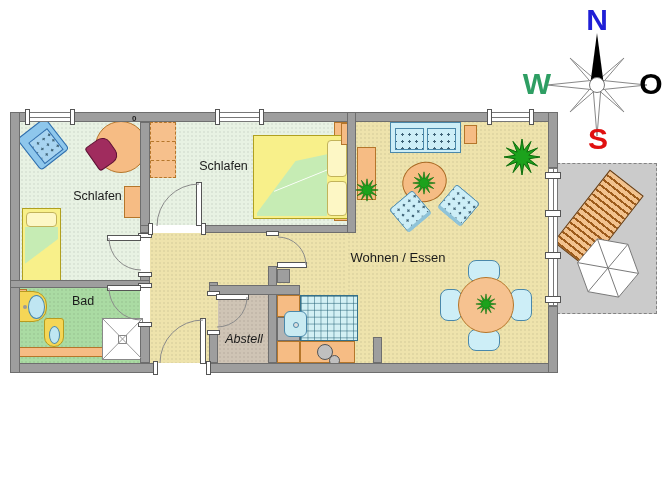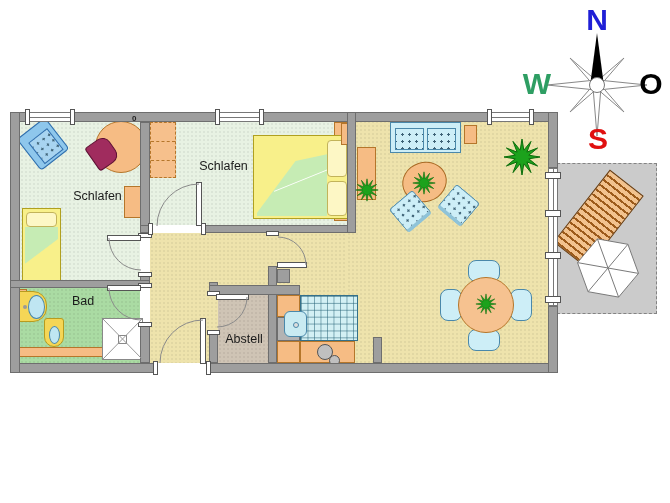--- a/index.html
+++ b/index.html
@@ -217,21 +217,22 @@
         <polygon points="597,136 593,87 601,87"></polygon>
       </g>
       <polygon points="597,33 590,86 604,86" fill="#000"></polygon>
       <circle cx="597" cy="85" r="7.5" fill="#fff" stroke="#777"></circle>
     </g>
   </svg>
 
   <div class="abs label" style="left:60px;top:189px;width:75px;">Schlafen</div>
   <div class="abs label" style="left:186px;top:159px;width:75px;">Schlafen</div>
   <div class="abs label" style="left:62px;top:294px;width:42px;">Bad</div>
-  <div class="abs label" style="left:218px;top:332px;width:52px;">Abstell</div>
+  <div class="abs label" style="left:218px;top:332px;width:52px;font-style:italic;">Abstell</div>
+  <div class="abs label" style="left:342px;top:250px;width:112px;font-size:13px;">Wohnen / Essen</div>
   <div class="abs" style="left:132px;top:114px;z-index:5;font-size:8px;font-weight:bold;color:#222;">0</div>
 
   <div class="abs cletter" style="left:584px;top:5px;width:26px;color:#1f1fd6;">N</div>
   <div class="abs cletter" style="left:521px;top:69px;width:32px;color:#2e9e63;">W</div>
   <div class="abs cletter" style="left:638px;top:69px;width:26px;color:#000;">O</div>
   <div class="abs cletter" style="left:585px;top:124px;width:26px;color:#e01010;">S</div>
 
 </div>
 
 </body></html>

